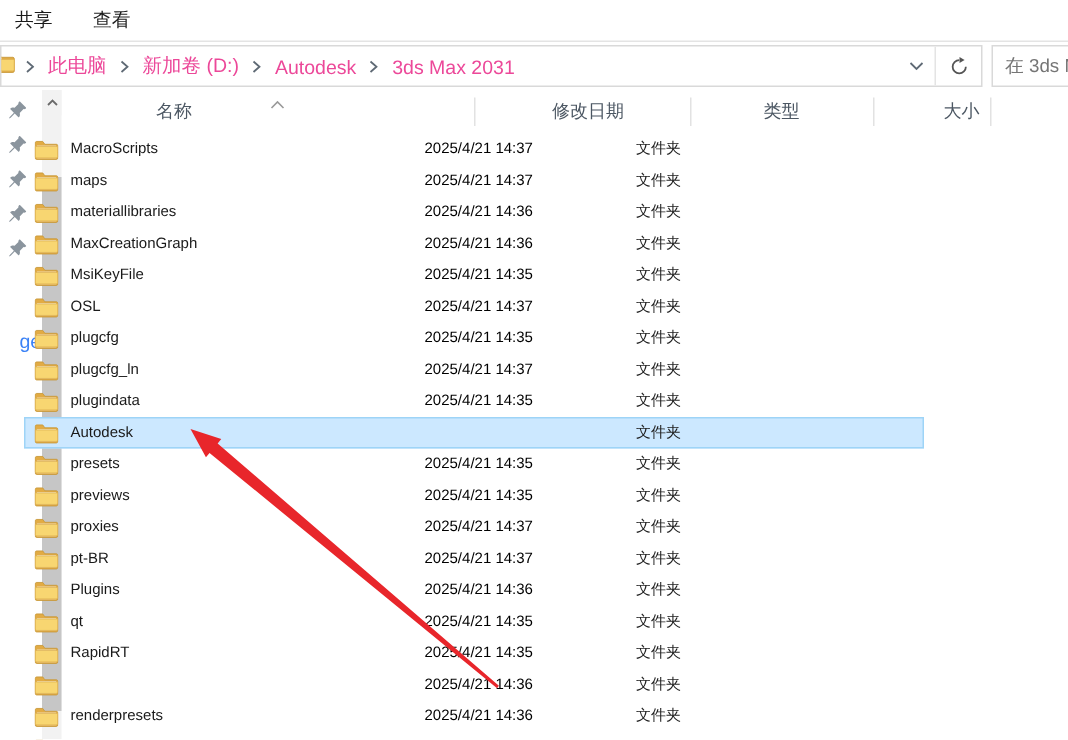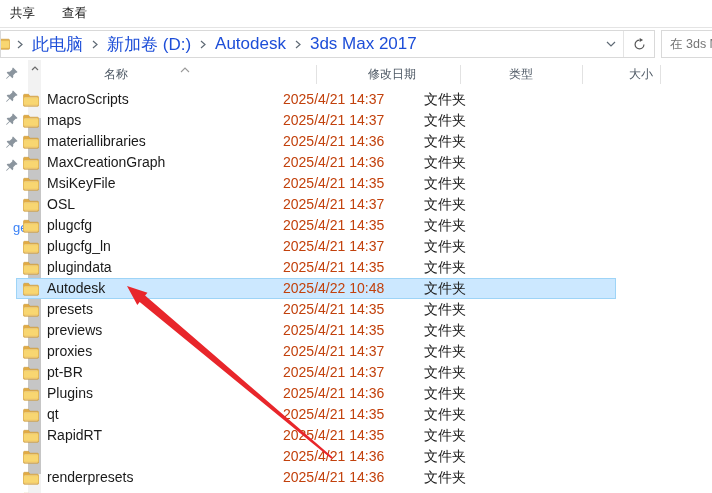--- a/index.html
+++ b/index.html
@@ -10,21 +10,21 @@
   
   .ribbon{height:27px;border-bottom:1px solid #e4e4e4;display:flex;align-items:center;
     padding-left:10px;gap:27px;background:#fff;}
   .ribbon-tab{font-size:12.5px;color:#1b1b1b;cursor:default;}
   
   .address-row{position:absolute;top:29px;left:0;width:712px;height:30px;display:flex;}
   .address-bar{position:absolute;left:0;top:1px;width:655px;height:28px;box-sizing:border-box;
     border:1px solid #d9d9d9;background:#fff;display:flex;align-items:center;overflow:hidden;}
   .ab-folder{margin-left:-7px;flex:0 0 auto;}
   .crumb-sep{display:flex;align-items:center;padding:0 7px;flex:0 0 auto;}
-  .crumb{font-size:17px;color:#1d4ed8;padding:0 2px;white-space:nowrap;flex:0 0 auto;cursor:default;}
+  .crumb{font-size:13px;color:#ec4899;padding:0 2px;white-space:nowrap;flex:0 0 auto;cursor:default;}
   .ab-spacer{flex:1;}
   .ab-btn{width:24px;height:26px;display:flex;align-items:center;justify-content:center;flex:0 0 auto;}
   .ab-divider{width:1px;height:26px;background:#e4e4e4;flex:0 0 auto;}
   .search-box{position:absolute;left:661px;top:1px;width:70px;height:28px;box-sizing:border-box;
     border:1px solid #d9d9d9;background:#fff;display:flex;align-items:center;padding-left:8px;
     font-size:12.5px;color:#757575;white-space:nowrap;overflow:hidden;}
   
   .main{position:absolute;top:60px;left:0;width:712px;height:433px;background:#fff;}
   .pins{position:absolute;left:5px;top:7px;display:flex;flex-direction:column;gap:10px;}
   .pin{width:13px;height:13px;}
@@ -34,25 +34,25 @@
     justify-content:center;background:#f2f2f2;}
   .scroll-thumb{position:absolute;left:0;top:58px;width:13px;height:356px;background:#c6c6c6;}
   
   .headers{position:absolute;left:41px;top:0;width:671px;height:29px;font-size:12px;color:#4c5763;}
   .hdr{position:absolute;top:0;height:29px;line-height:29px;cursor:default;margin-left:44px;}
   .hdr-name{left:19px;}  .hdr-date{left:283px;}  .hdr-type{left:424px;}  .hdr-size{left:544px;}
   .hdr-div{position:absolute;top:5px;height:19px;width:1px;background:#e2e2e2;}
   .sort-ind{position:absolute;left:139px;top:2px;}
   
   .rows{position:absolute;left:16px;top:29px;width:600px;}
-  .row{position:relative;height:21px;box-sizing:border-box;font-size:14px;}
+  .row{position:relative;height:21px;box-sizing:border-box;font-size:10px;}
   .row.selected{background:#cce8ff;box-shadow:inset 0 0 0 1px #9ed4f7;}
   .row .ficon{position:absolute;left:7px;top:3px;}
   .row .fname{position:absolute;left:31px;top:0;line-height:21px;white-space:nowrap;color:#1a1a1a;}
-  .row .fdate{position:absolute;left:267px;top:0;line-height:21px;white-space:nowrap;color:#c2410c;}
+  .row .fdate{position:absolute;left:267px;top:0;line-height:21px;white-space:nowrap;color:#000000;}
   .row .ftype{position:absolute;left:408px;top:0;line-height:21px;white-space:nowrap;color:#202020;}
   
   .arrow-overlay{position:absolute;left:0;top:0;width:712px;height:493px;pointer-events:none;z-index:9;}
 </style>
 </head>
 <body>
 
 <div class="screen">
 
   <div class="ribbon">
@@ -84,21 +84,21 @@
         <svg width="6" height="9" viewBox="0 0 6 9">
             <polyline points="1,1 5,4.5 1,8" fill="none" stroke="#5f6a75" stroke-width="1.2"></polyline>
           </svg>
       </span>
       <span class="crumb">Autodesk</span>
       <span class="crumb-sep">
         <svg width="6" height="9" viewBox="0 0 6 9">
             <polyline points="1,1 5,4.5 1,8" fill="none" stroke="#5f6a75" stroke-width="1.2"></polyline>
           </svg>
       </span>
-      <span class="crumb">3ds Max 2017</span>
+      <span class="crumb">3ds Max 2031</span>
       <span class="ab-spacer"></span>
       <span class="ab-btn">
         <svg width="10" height="6" viewBox="0 0 10 6">
             <polyline points="1,1 5,5 9,1" fill="none" stroke="#5f6a75" stroke-width="1.2"></polyline>
           </svg>
       </span>
       <span class="ab-divider"></span>
       <span class="ab-btn" style="width:30px;">
         <svg width="13" height="13" viewBox="0 0 13 13">
           <path d="M10.9,6.5 A4.4,4.4 0 1 1 6.5,2.1" fill="none" stroke="#555" stroke-width="1.2"></path>
@@ -246,21 +246,20 @@
     <span class="fdate">2025/4/21 14:35</span>
     <span class="ftype">文件夹</span>
   </div>
         <div class="row selected">
     <svg class="ficon" width="16" height="15" viewBox="0 0 16 15">
     <path d="M0.5,3.2 c0-0.5 0.4-0.9 0.9-0.9 h4.1 l1.4,1.9 h7.7 c0.5,0 0.9,0.4 0.9,0.9 v8.3 c0,0.5-0.4,0.9-0.9,0.9 h-13.2 c-0.5,0-0.9-0.4-0.9-0.9 z" fill="#e2ab44" stroke="#c89a3c" stroke-width="0.6"></path>
     <rect x="1.6" y="5.1" width="12.8" height="8.4" fill="#fdf9ec"></rect>
     <path d="M0.5,5.6 h15 v6.8 c0,0.5-0.4,0.9-0.9,0.9 h-13.2 c-0.5,0-0.9-0.4-0.9-0.9 z" fill="#f8d671" stroke="#dfb253" stroke-width="0.6"></path>
   </svg>
     <span class="fname">Autodesk</span>
-    <span class="fdate">2025/4/22 10:48</span>
     <span class="ftype">文件夹</span>
   </div>
         <div class="row">
     <svg class="ficon" width="16" height="15" viewBox="0 0 16 15">
     <path d="M0.5,3.2 c0-0.5 0.4-0.9 0.9-0.9 h4.1 l1.4,1.9 h7.7 c0.5,0 0.9,0.4 0.9,0.9 v8.3 c0,0.5-0.4,0.9-0.9,0.9 h-13.2 c-0.5,0-0.9-0.4-0.9-0.9 z" fill="#e2ab44" stroke="#c89a3c" stroke-width="0.6"></path>
     <rect x="1.6" y="5.1" width="12.8" height="8.4" fill="#fdf9ec"></rect>
     <path d="M0.5,5.6 h15 v6.8 c0,0.5-0.4,0.9-0.9,0.9 h-13.2 c-0.5,0-0.9-0.4-0.9-0.9 z" fill="#f8d671" stroke="#dfb253" stroke-width="0.6"></path>
   </svg>
     <span class="fname">presets</span>
     <span class="fdate">2025/4/21 14:35</span>

